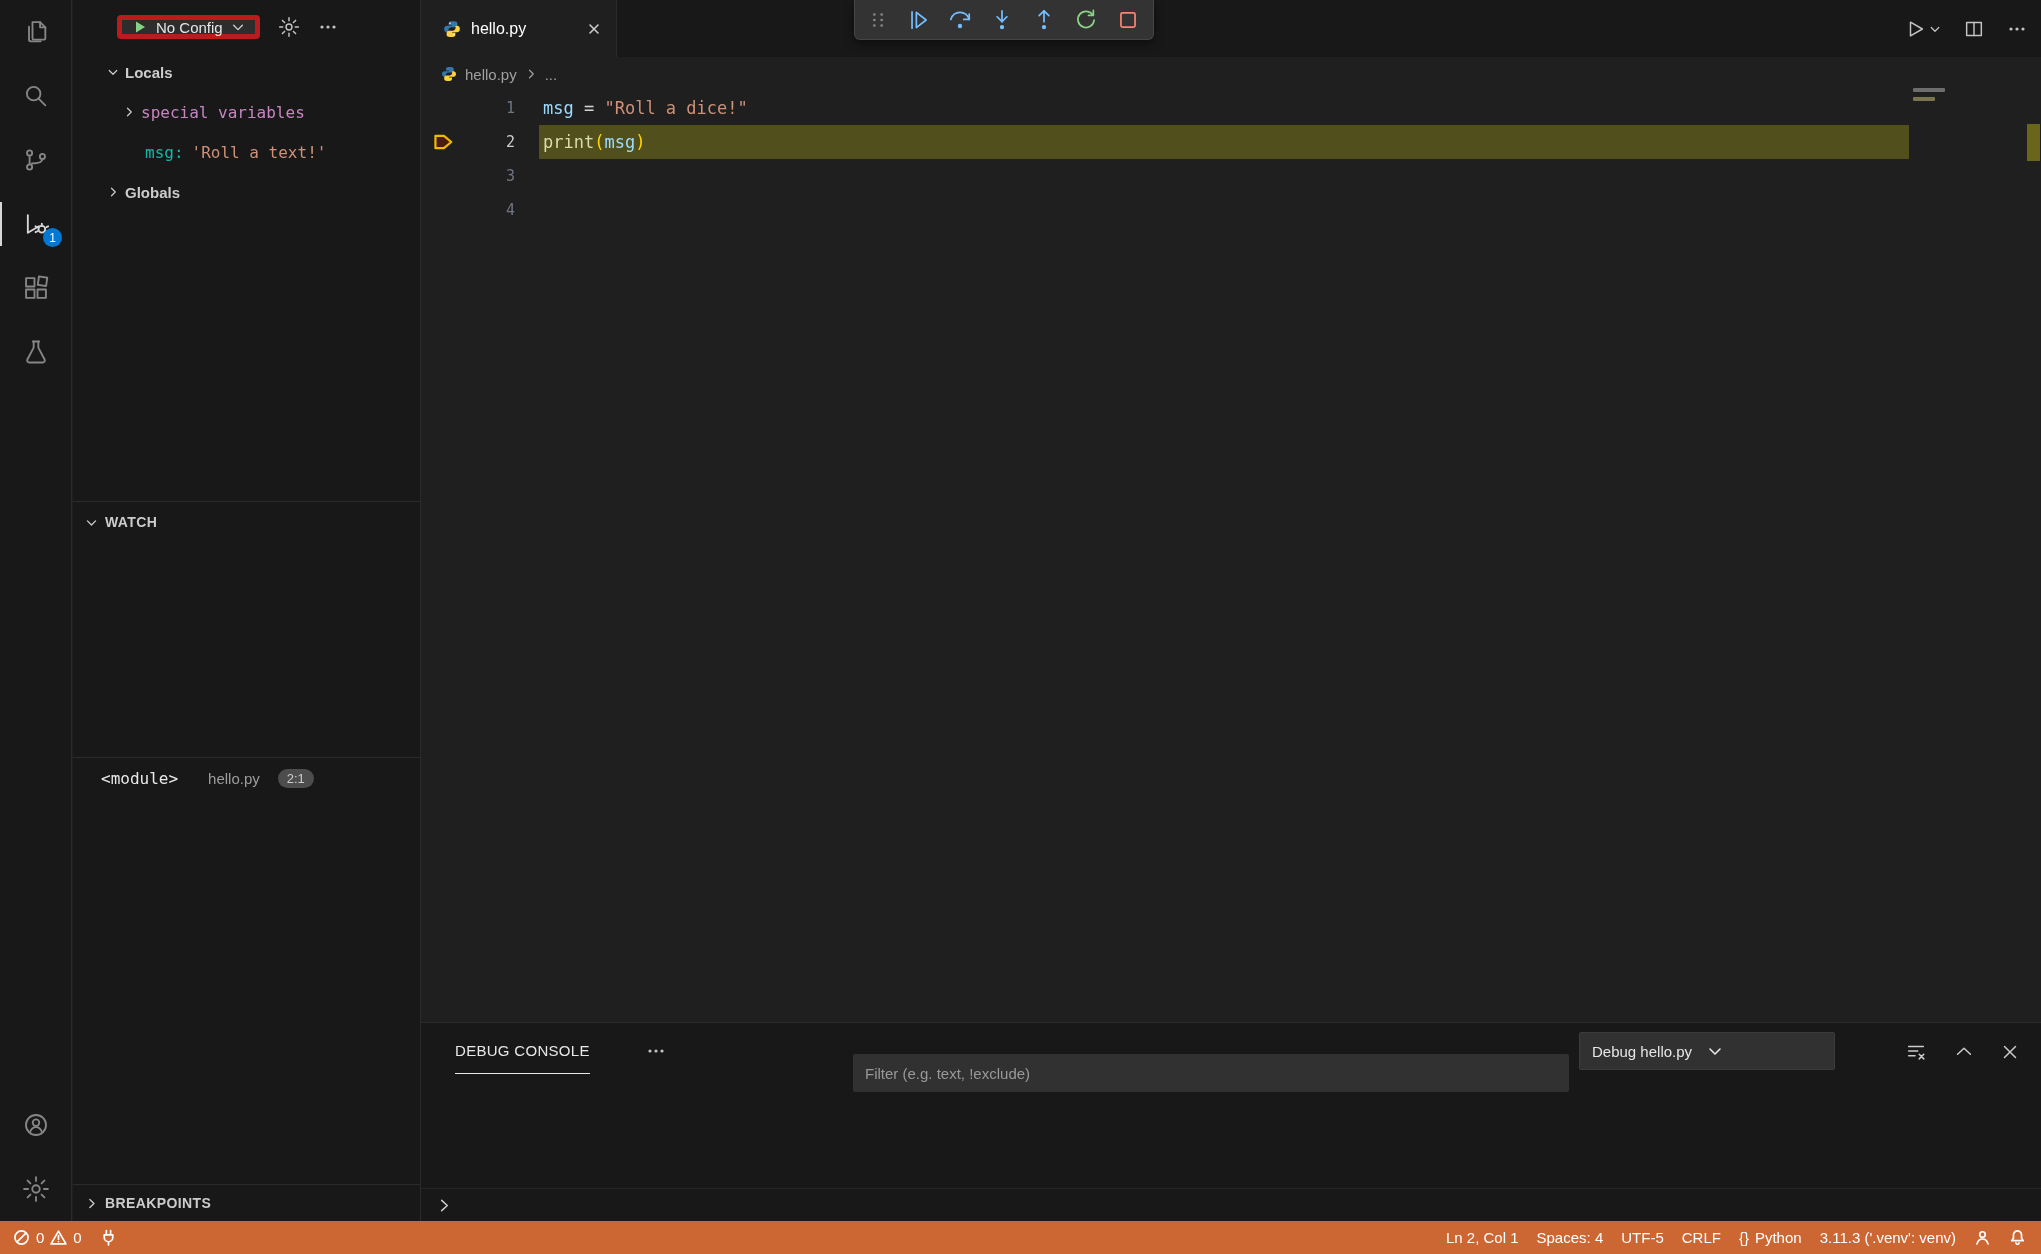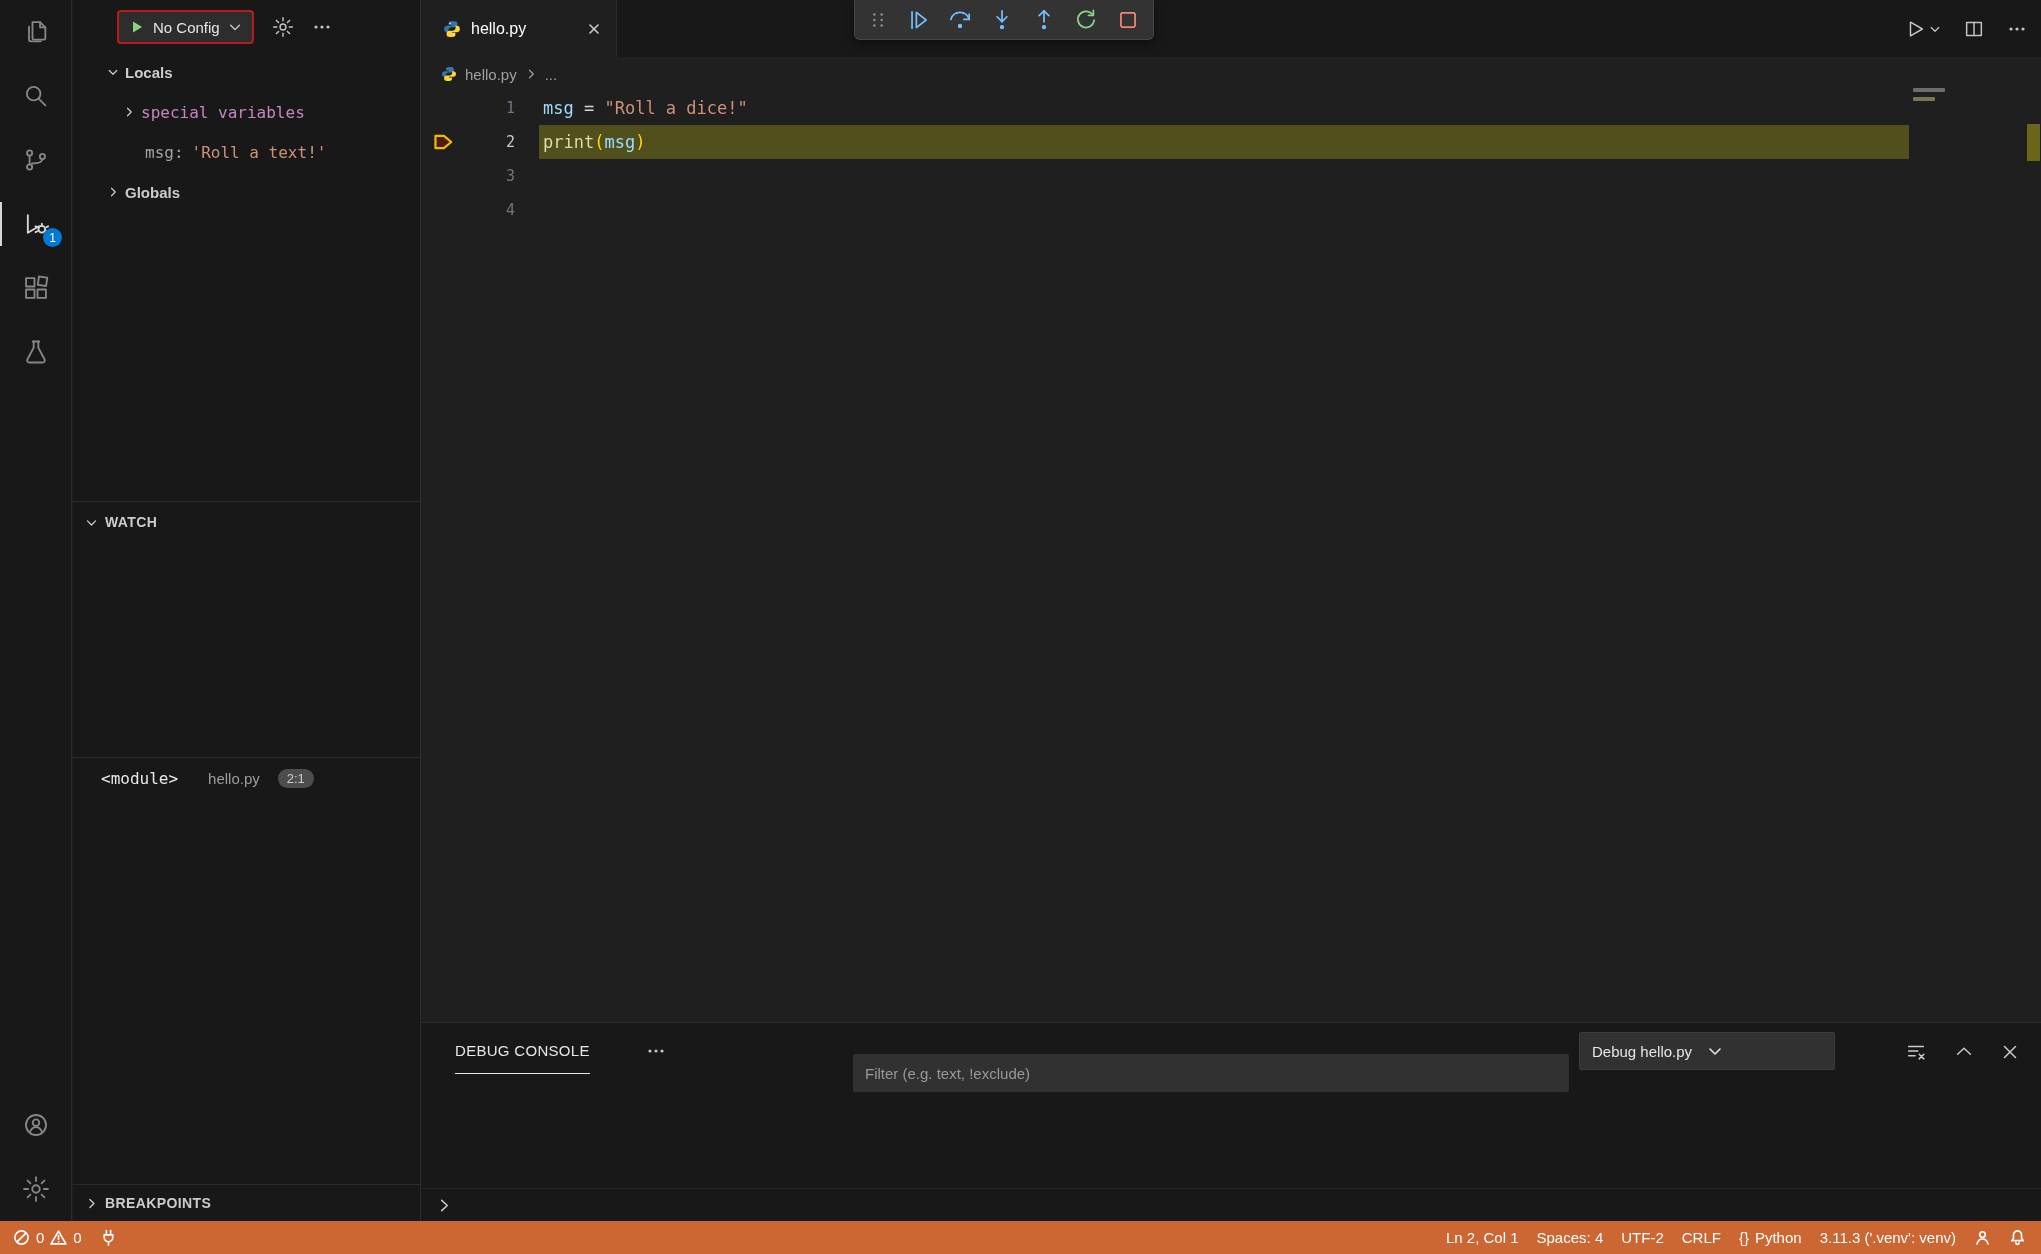--- a/index.html
+++ b/index.html
@@ -12,34 +12,34 @@
   #activitybar { position:absolute; left:0; top:0; width:72px; bottom:33px; background:#181818; border-right:1px solid #2b2b2b; display:flex; flex-direction:column; align-items:center; }
   .ab-item { width:71px; height:64px; display:flex; align-items:center; justify-content:center; color:#868686; position:relative; cursor:pointer; }
   .ab-item.active { color:#d7d7d7; }
   .ab-item.active::before { content:""; position:absolute; left:0; top:10px; bottom:10px; width:2px; background:#d7d7d7; }
   .ab-spacer { flex:1; }
   .ab-badge { position:absolute; right:9px; bottom:9px; min-width:19px; height:19px; padding:0 4px; border-radius:10px; background:#0078d4; color:#fff; font-size:12px; display:flex; align-items:center; justify-content:center; }
 
   
   #sidebar { position:absolute; left:73px; top:0; width:348px; bottom:33px; background:#181818; border-right:1px solid #2b2b2b; }
   .sb-toolbar { position:absolute; top:0; left:0; right:0; height:54px; display:flex; align-items:center; padding-left:44px; }
-  .config-pill { height:34px; display:flex; align-items:center; gap:8px; padding:0 10px; background:#2d2d2d; border:2px solid #b91c1c; border-radius:4px; cursor:pointer; }
+  .config-pill { height:24px; display:flex; align-items:center; gap:8px; padding:0 10px; background:#2d2d2d; border:5px solid #b91c1c; border-radius:4px; cursor:pointer; }
   .config-pill .lbl { color:#e6e6e6; font-size:15px; white-space:nowrap; overflow:hidden; max-width:120px; }
   .sb-icon { color:#c3c3c3; margin-left:18px; cursor:pointer; }
   .section-header { display:flex; align-items:center; gap:7px; padding-left:12px; font-weight:bold; font-size:14px; letter-spacing:.4px; color:#cccccc; cursor:pointer; }
   #variables-section { position:absolute; top:52px; left:0; right:0; }
   #variables-section .section-header { height:38px; }
   .tree-row { height:40px; display:flex; align-items:center; font-size:16px; cursor:pointer; }
   .tree-row .chev { color:#cccccc; margin-right:6px; }
   .mono { font-family:"DejaVu Sans Mono",monospace; }
   .row-locals { padding-left:34px; font-weight:bold; font-size:15px; }
   .row-special { padding-left:50px; color:#c586c0; }
   .row-msgvar { padding-left:72px; }
   .row-globals { padding-left:34px; font-weight:bold; font-size:15px; }
-  .var-name { color:#a3a3a3; margin-right:8px; }
+  .var-name { color:#14b8a6; margin-right:8px; }
   .var-value { color:#ce9178; }
   #watch-section { position:absolute; top:501px; left:0; right:0; border-top:1px solid #2b2b2b; }
   #watch-section .section-header { height:40px; }
   #callstack-section { position:absolute; top:757px; left:0; right:0; border-top:1px solid #2b2b2b; }
   #callstack-section .section-header { height:40px; }
   .cs-status { font-size:13px; font-weight:bold; color:#c5c5c5; margin-left:14px; letter-spacing:0; white-space:nowrap; overflow:hidden; max-width:160px; }
   .cs-frame { height:40px; display:flex; align-items:center; padding-left:28px; cursor:pointer; }
   .cs-frame .fname { font-size:16px; color:#e8e8e8; }
   .cs-frame .ffile { margin-left:30px; color:#9d9d9d; font-size:15px; }
   .cs-pos { margin-left:18px; background:#4d4d4d; color:#cccccc; border-radius:10px; padding:2px 9px; font-size:13px; }
@@ -489,21 +489,21 @@
   </div>
   <div class="st-spacer"></div>
   <div class="st-right">
     <div class="st-item">
         <span>Ln 2, Col 1</span>
       </div>
     <div class="st-item">
         <span>Spaces: 4</span>
       </div>
     <div class="st-item">
-        <span>UTF-2</span>
+        <span>UTF-5</span>
       </div>
     <div class="st-item">
         <span>CRLF</span>
       </div>
     <div class="st-item">
       <span>{}</span>
       <span>Python</span>
     </div>
     <div class="st-item">
         <span>3.11.3 ('.venv': venv)</span>

